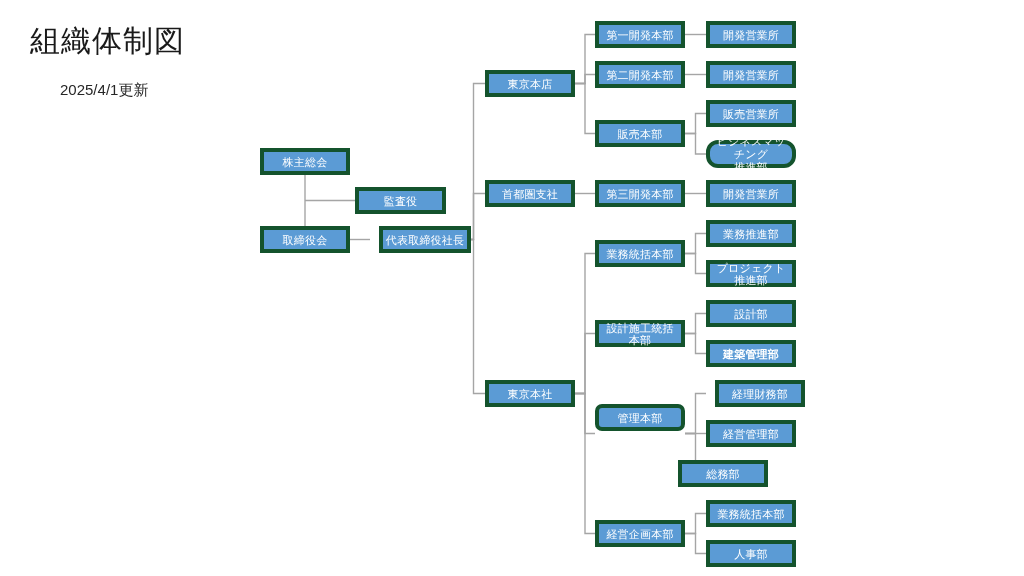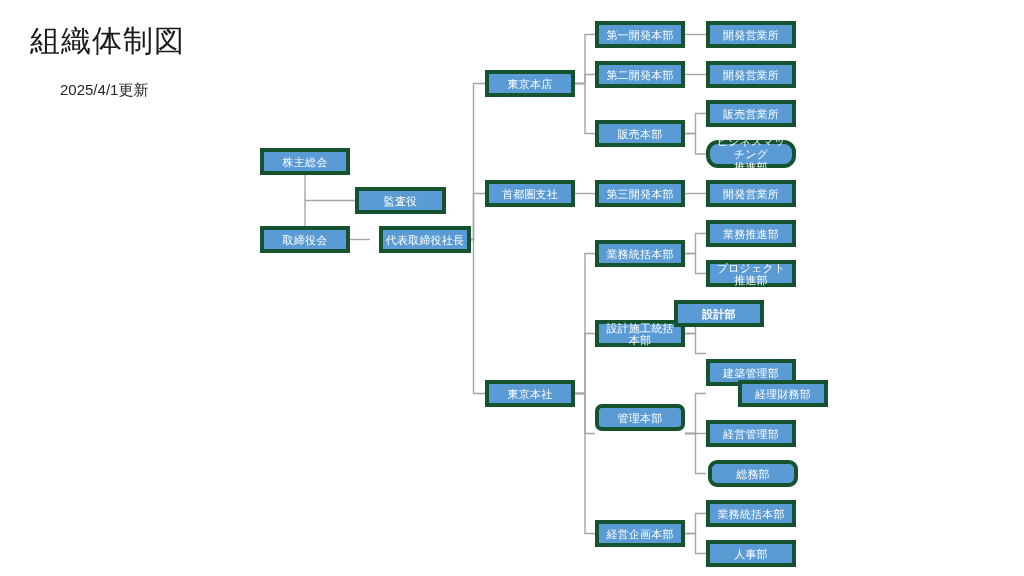--- a/index.html
+++ b/index.html
@@ -102,23 +102,23 @@
       <div class="node two-line" style="left: 706px; top: 140px; width: 90px; height: 28px; border-radius: 12px;">ビジネスマッチング
 推進部</div>
       <div class="node" style="left: 485px; top: 180px; width: 90px; height: 27px;">首都圏支社</div>
       <div class="node" style="left: 595px; top: 180px; width: 90px; height: 27px;">第三開発本部</div>
       <div class="node" style="left: 706px; top: 180px; width: 90px; height: 27px;">開発営業所</div>
       <div class="node" style="left: 485px; top: 380px; width: 90px; height: 27px;">東京本社</div>
       <div class="node" style="left: 595px; top: 240px; width: 90px; height: 27px;">業務統括本部</div>
       <div class="node" style="left: 706px; top: 220px; width: 90px; height: 27px; text-align: right;">業務推進部</div>
       <div class="node" style="left: 706px; top: 260px; width: 90px; height: 27px;">プロジェクト推進部</div>
       <div class="node" style="left: 595px; top: 320px; width: 90px; height: 27px;">設計施工統括本部</div>
-      <div class="node" style="left: 674px; top: 300px; width: 90px; height: 27px; font-weight: bold;">設計部</div>
-      <div class="node" style="left: 706px; top: 359px; width: 90px; height: 27px;">建築管理部</div>
+      <div class="node" style="left: 706px; top: 300px; width: 90px; height: 27px;">設計部</div>
+      <div class="node" style="left: 706px; top: 340px; width: 90px; height: 27px; font-weight: bold;">建築管理部</div>
       <div class="node" style="left: 595px; top: 404px; width: 90px; height: 27px; border-radius: 7px;">管理本部</div>
-      <div class="node" style="left: 738px; top: 380px; width: 90px; height: 27px;">経理財務部</div>
+      <div class="node" style="left: 715px; top: 380px; width: 90px; height: 27px;">経理財務部</div>
       <div class="node" style="left: 706px; top: 420px; width: 90px; height: 27px;">経営管理部</div>
-      <div class="node" style="left: 708px; top: 460px; width: 90px; height: 27px; border-radius: 9px;">総務部</div>
+      <div class="node" style="left: 678px; top: 460px; width: 90px; height: 27px;">総務部</div>
       <div class="node" style="left: 595px; top: 520px; width: 90px; height: 27px;">経営企画本部</div>
       <div class="node" style="left: 706px; top: 500px; width: 90px; height: 27px;">業務統括本部</div>
       <div class="node" style="left: 706px; top: 540px; width: 90px; height: 27px;">人事部</div>
     </div>
 </div>
 
 </body></html>

